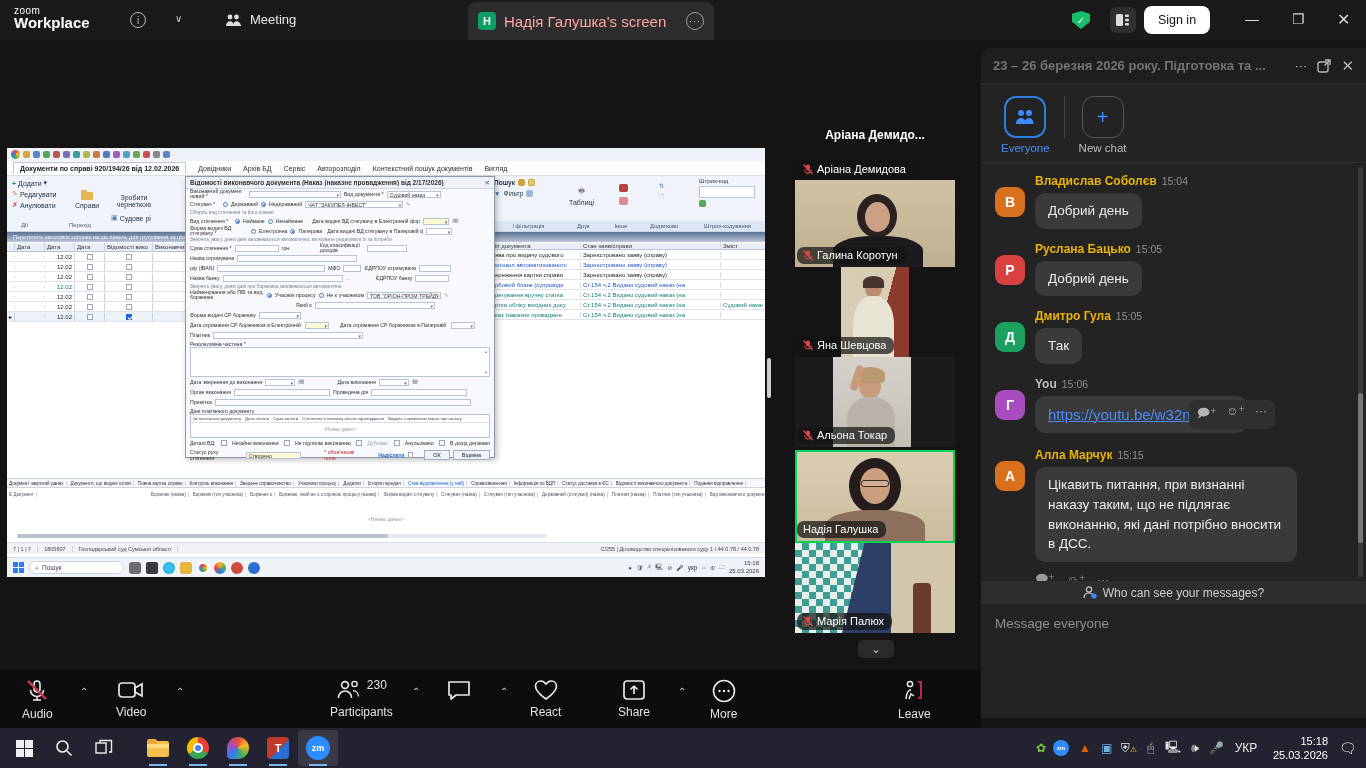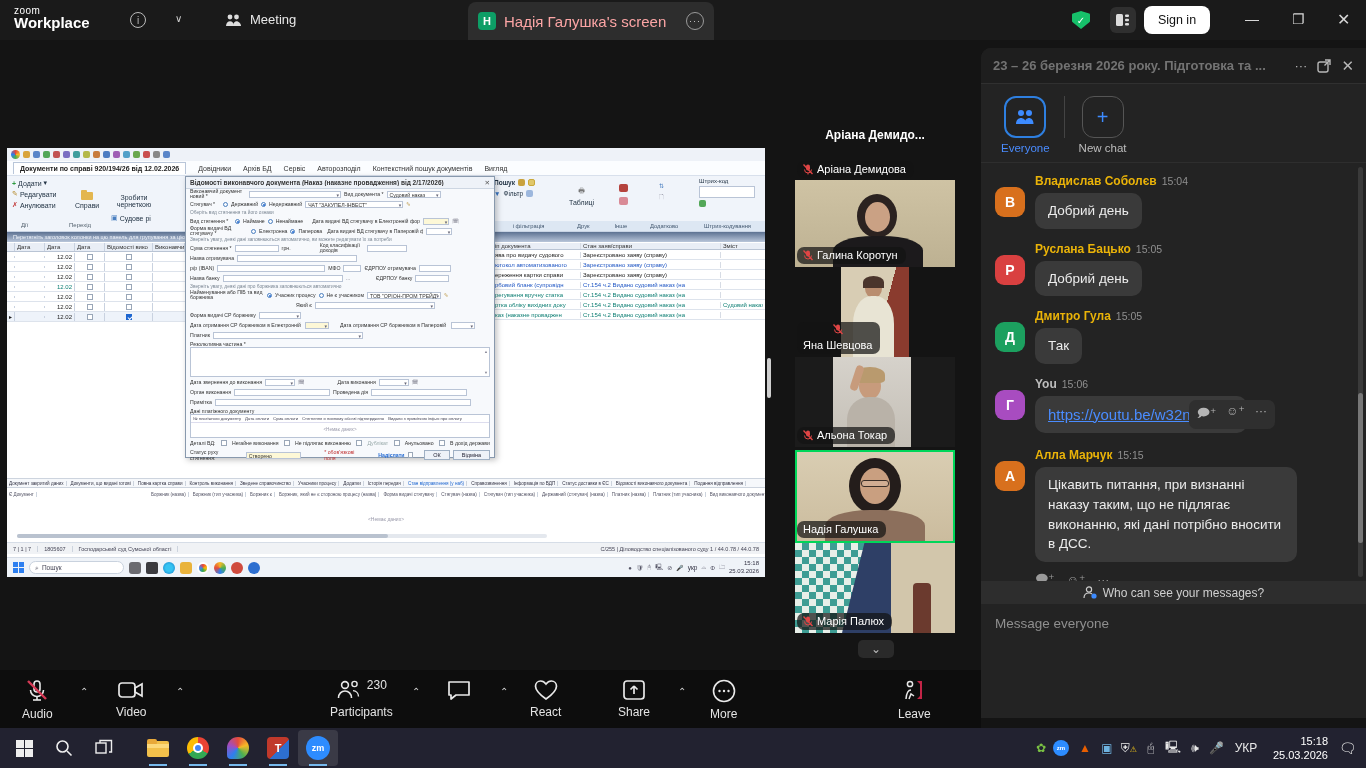--- a/index.html
+++ b/index.html
@@ -57,21 +57,21 @@
   .rg-cell { border-right:1px solid #d7dce5; padding:0 2px; white-space:nowrap; overflow:hidden; }
   
   .strip { display:flex; gap:2px; font-size:4.6px; color:#334; align-items:center; overflow:hidden; white-space:nowrap; }
   .strip span { border-right:1px solid #cdd4de; padding:0 2px; flex:none; }
   
   .stask { position:absolute; left:0; bottom:0; width:758px; height:20px; background:#eff3f8; border-top:1px solid #d6dde7; display:flex; align-items:center; gap:5px; padding:0 6px; }
   .s-ic { width:12px; height:12px; border-radius:50%; flex:none; }
   .s-search { width:95px; height:13px; background:#fff; border:1px solid #c9d2de; border-radius:7px; display:flex; align-items:center; gap:3px; padding:0 5px; font-size:6.5px; color:#445; }
 
   
-  .vname-chip { position:absolute; background:rgba(20,20,20,.72); border-radius:7px; color:#fff; font-size:11px; padding:2px 8px 3px 6px; display:flex; align-items:center; gap:4px; white-space:nowrap; }
+  .vname-chip { position:absolute; background:rgba(20,20,20,.72); border-radius:7px; color:#fff; font-size:11px; padding:2px 8px 3px 6px; display:flex; align-items:flex-end; gap:4px; white-space:nowrap; }
   .vtile { position:absolute; left:795px; width:160px; background:#202020; overflow:hidden; }
   .vinner { position:absolute; top:0; bottom:0; }
   .head { position:absolute; border-radius:50%; }
   .torso { position:absolute; border-radius:45% 45% 0 0; }
   .chev-btn { position:absolute; left:858px; top:640px; width:36px; height:18px; background:#2a2a2a; border-radius:5px; color:#bbb; display:flex; align-items:center; justify-content:center; font-size:12px; }
 
   
   #chat { position:absolute; left:981px; top:48px; width:385px; height:670px; background:#232323; border-radius:10px 0 0 0; overflow:hidden; }
   .chat-head { height:36px; background:#1e1e1e; display:flex; align-items:center; padding:0 12px; gap:10px; border-bottom:1px solid #303030; }
   .chat-title { color:#737373; font-size:13px; font-weight:bold; white-space:nowrap; overflow:hidden; flex:1; }
@@ -637,21 +637,21 @@
       <span>Галина Коротун</span>
     </div>
   </div>
 
   <div class="vtile" style="top:267px;height:90px;background:#141414;">
     <div class="vinner" style="left:46px;width:68px;background:linear-gradient(105deg,#d8cdb4 60%,#8a3b2e 60%);">
       <div class="head" style="left:24px;top:12px;width:17px;height:19px;background:#b98d6f;"></div>
       <div class="head" style="left:22px;top:9px;width:21px;height:12px;background:#4a352c;border-radius:50% 50% 0 0;"></div>
       <div class="torso" style="left:12px;top:29px;width:41px;height:61px;background:#e8e4d4;"></div>
     </div>
-    <div class="vname-chip" style="left:2px;bottom:3px;top:auto;position:absolute;flex-direction:column;">
+    <div class="vname-chip" style="left:2px;bottom:3px;top:auto;position:absolute;">
       <svg width="10" height="11" viewBox="0 0 10 11">
           <rect x="3" y="0.5" width="4" height="6" rx="2" fill="#e04545"></rect>
           <path d="M1.5 5.5a3.5 3.5 0 0 0 7 0" stroke="#e04545" fill="none"></path>
           <line x1="0.5" y1="0.5" x2="9.5" y2="10" stroke="#e04545" stroke-width="1.4"></line>
         </svg>
       <span>Яна Шевцова</span>
     </div>
   </div>
 
   <div class="vtile" style="top:357px;height:90px;background:#1b1b1b;">

